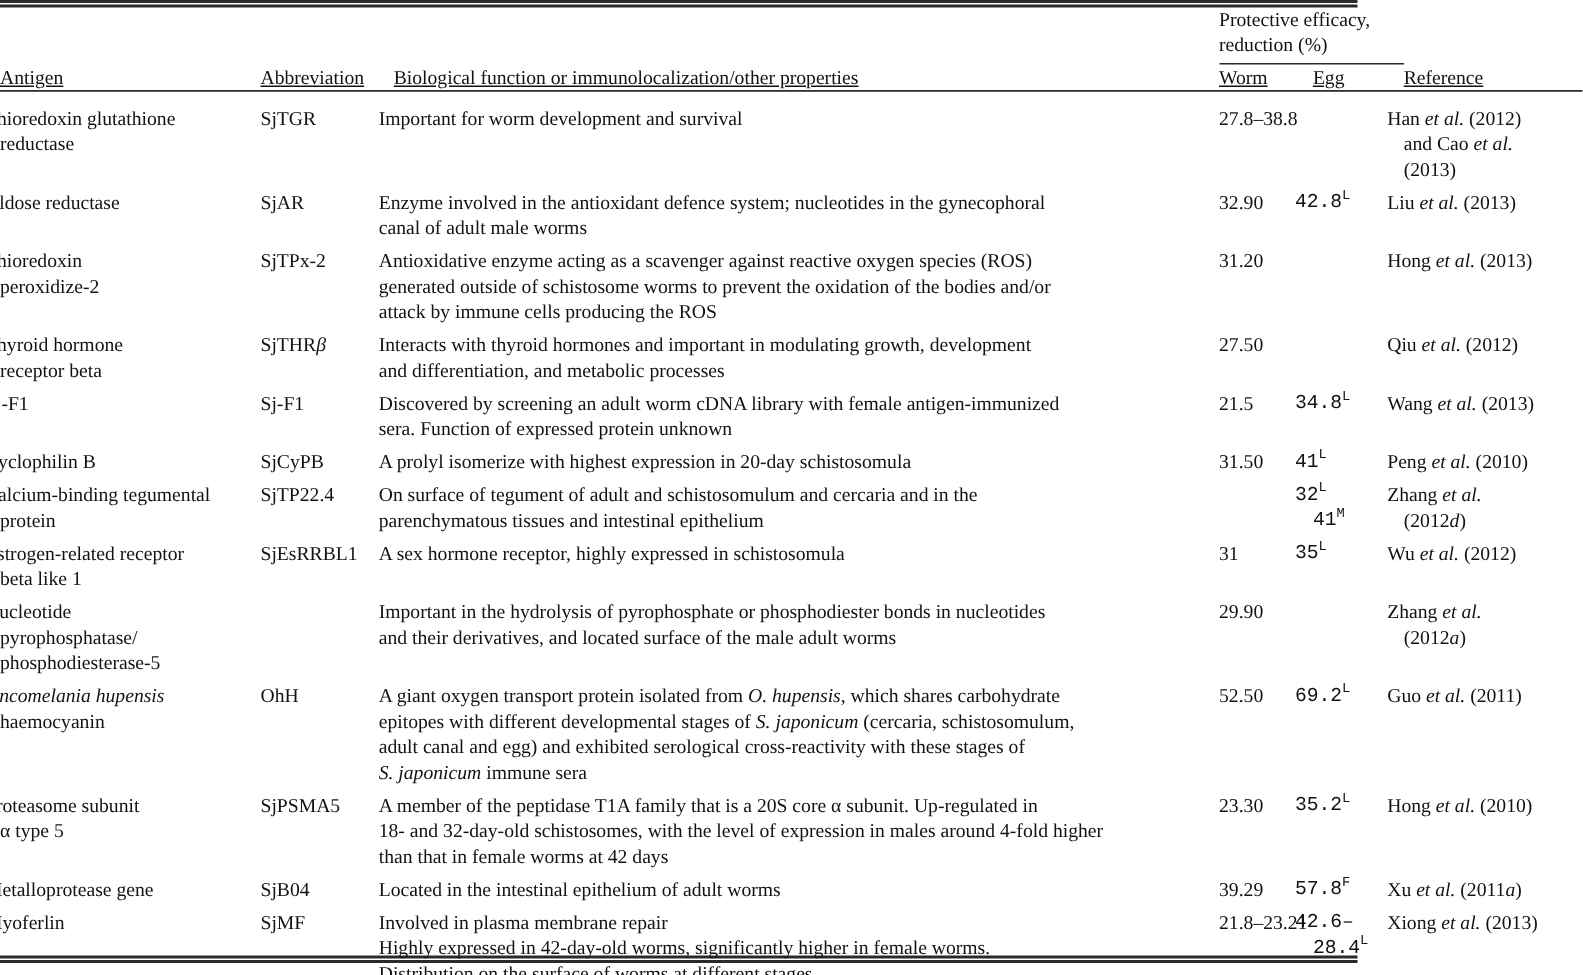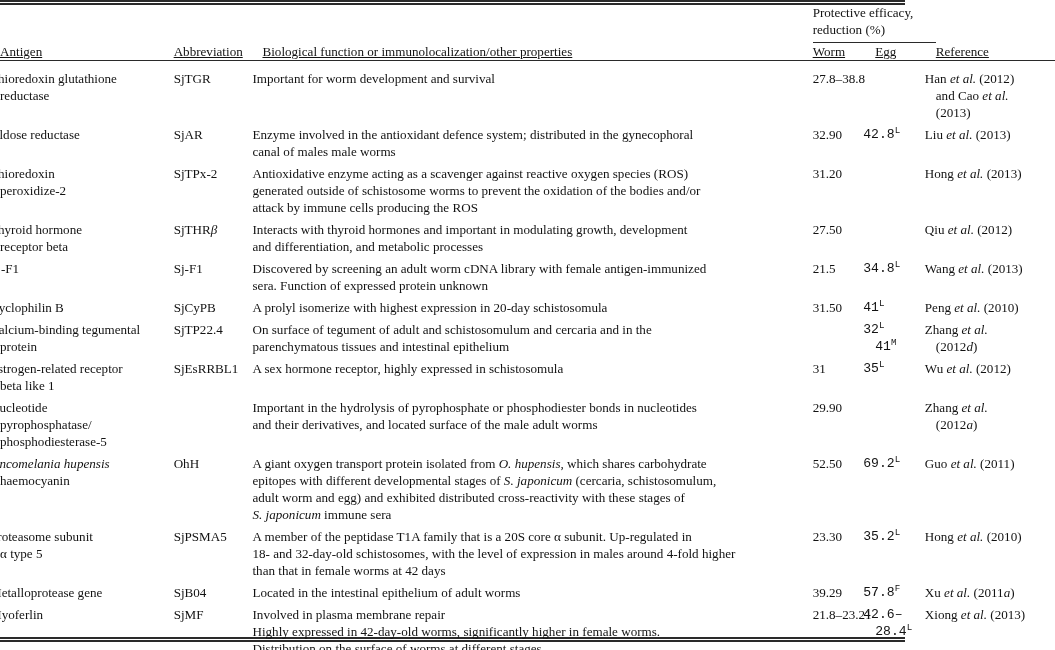--- a/index.html
+++ b/index.html
@@ -168,22 +168,22 @@
             <div class="">Important for worm development and survival</div>
           </td>
           <td class="num">27.8–38.8</td>
           <td class="egg-hang"></td>
           <td class="ref-hang"><span>Han <i class="it">et al.</i> (2012)</span><br><span>and Cao <i class="it">et al.</i></span><br><span>(2013)</span></td>
         </tr>
         <tr>
           <td class="hang"><span>Aldose reductase</span></td>
           <td>SjAR</td>
           <td class="hang">
-            <div class="">Enzyme involved in the antioxidant defence system; distributed in the gynecophoral</div>
-            <div class="">canal of males male worms</div>
+            <div class="">Enzyme involved in the antioxidant defence system; nucleotides in the gynecophoral</div>
+            <div class="">canal of adult male worms</div>
           </td>
           <td class="num">32.90</td>
           <td class="egg-hang"><span class="num">42.8<sup>L</sup></span></td>
           <td class="ref-hang"><span>Liu <i class="it">et al.</i> (2013)</span></td>
         </tr>
         <tr>
           <td class="hang"><span>Thioredoxin</span><br><span>peroxidize-2</span></td>
           <td>SjTPx-2</td>
           <td class="hang">
             <div class="">Antioxidative enzyme acting as a scavenger against reactive oxygen species (ROS)</div>
@@ -257,21 +257,21 @@
           <td class="num">29.90</td>
           <td class="egg-hang"></td>
           <td class="ref-hang"><span>Zhang <i class="it">et al.</i></span><br><span>(2012<i class="it">a</i>)</span></td>
         </tr>
         <tr>
           <td class="hang"><span><i class="it">Oncomelania hupensis</i></span><br><span>haemocyanin</span></td>
           <td>OhH</td>
           <td class="hang">
             <div class="">A giant oxygen transport protein isolated from <i class="it">O. hupensis</i>, which shares carbohydrate</div>
             <div class="">epitopes with different developmental stages of <i class="it">S. japonicum</i> (cercaria, schistosomulum,</div>
-            <div class="">adult worm and egg) and exhibited distributed cross-reactivity with these stages of</div>
+            <div class="">adult canal and egg) and exhibited serological cross-reactivity with these stages of</div>
             <div class=""><i class="it">S. japonicum</i> immune sera</div>
           </td>
           <td class="num">52.50</td>
           <td class="egg-hang"><span class="num">69.2<sup>L</sup></span></td>
           <td class="ref-hang"><span>Guo <i class="it">et al.</i> (2011)</span></td>
         </tr>
         <tr>
           <td class="hang"><span>Proteasome subunit</span><br><span>α type 5</span></td>
           <td>SjPSMA5</td>
           <td class="hang">

